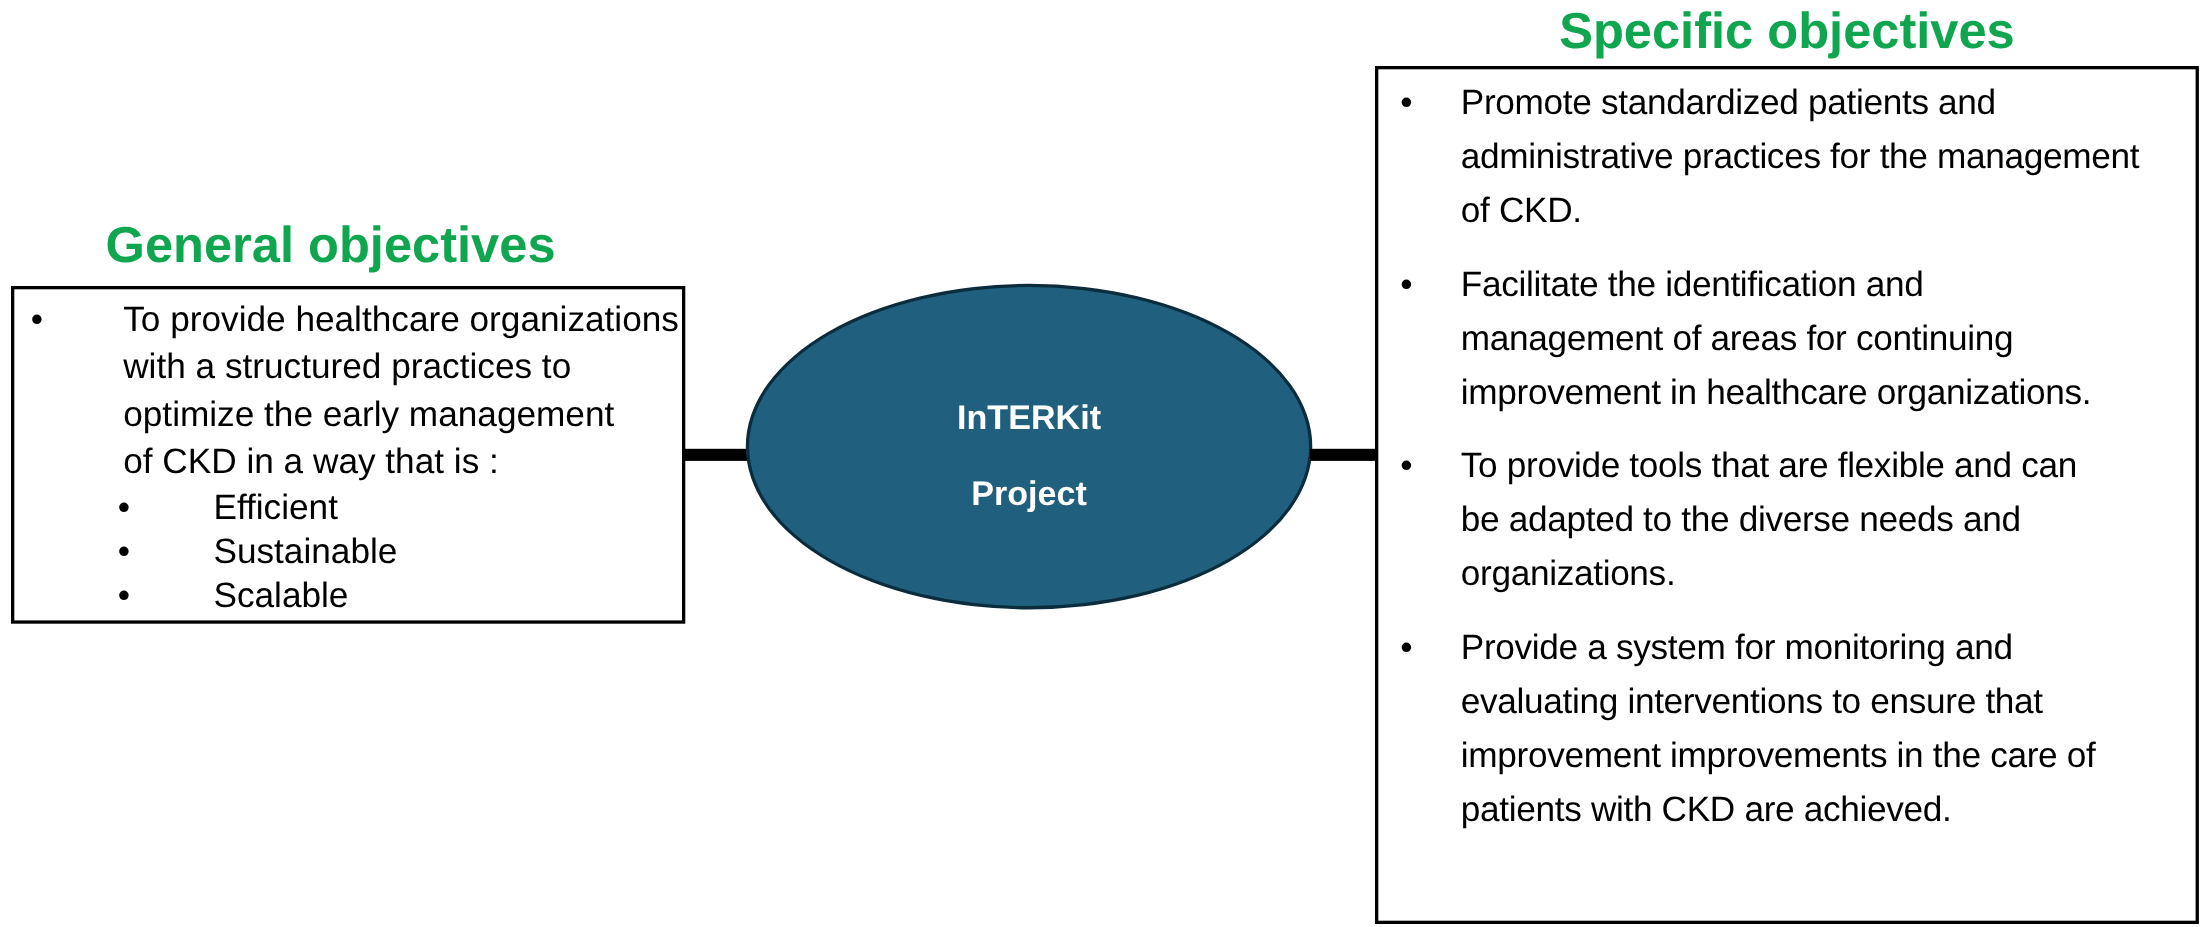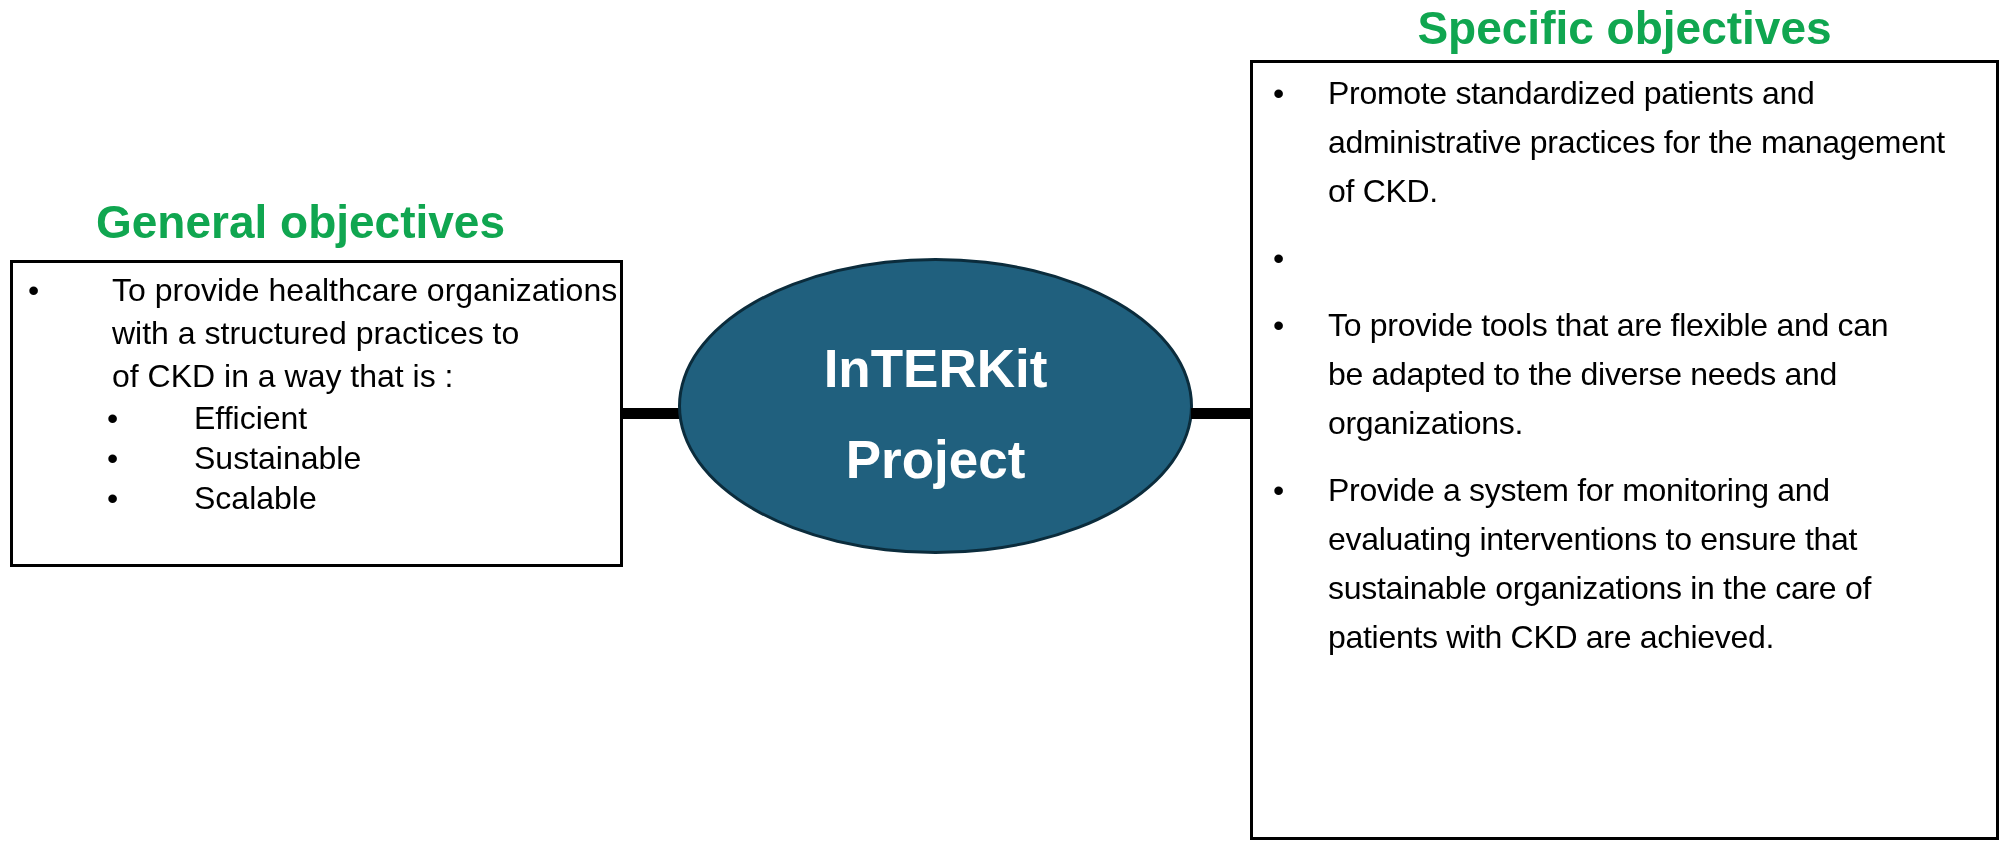--- a/index.html
+++ b/index.html
@@ -45,21 +45,21 @@
   .sub-row .dot { flex:0 0 47px; line-height:40px; }
   .sub-row .ln  { line-height:40px; }
 
   
   .ellipse {
     position:absolute; left:678px; top:258px; width:515px; height:296px;
     box-sizing:border-box;
     background:#20607E; border:3px solid #0B2C3C; border-radius:50%;
     display:flex; flex-direction:column; align-items:center; justify-content:center;
     gap:38px; padding-top:16px;
-    color:#ffffff; font-weight:bold; font-size:53px;
+    color:#ffffff; font-weight:bold; font-size:31px;
   }
   .el-line { line-height:1; white-space:nowrap; }
 
   
   .connector { position:absolute; top:408px; height:11px; background:#000000; }
   .connector.left  { left:620px;  width:62px; }
   .connector.right { left:1191px; width:63px; }
 </style>
 </head>
 <body>
@@ -67,20 +67,21 @@
 <div class="canvas">
 
   <h2 class="heading general">General objectives</h2>
 
   <div class="box left-box">
     <div class="bullet-row main-row">
       <span class="dot">•</span>
       <div class="lines">
         <div class="ln">To provide healthcare organizations</div>
         <div class="ln">with a structured practices to</div>
+        <div class="ln">optimize the early management</div>
         <div class="ln">of CKD in a way that is :</div>
       </div>
     </div>
     <div class="sub-row">
       <span class="dot">•</span>
       <div class="ln">Efficient</div>
     </div>
     <div class="sub-row">
       <span class="dot">•</span>
       <div class="ln">Sustainable</div>
@@ -108,36 +109,41 @@
       <span class="dot">•</span>
       <div class="lines">
         <div class="ln">Promote standardized patients and</div>
         <div class="ln">administrative practices for the management</div>
         <div class="ln">of CKD.</div>
       </div>
     </div>
 
     <div class="bullet-row">
       <span class="dot">•</span>
+      <div class="lines">
+        <div class="ln">Facilitate the identification and</div>
+        <div class="ln">management of areas for continuing</div>
+        <div class="ln">improvement in healthcare organizations.</div>
+      </div>
     </div>
 
     <div class="bullet-row">
       <span class="dot">•</span>
       <div class="lines">
         <div class="ln">To provide tools that are flexible and can</div>
         <div class="ln">be adapted to the diverse needs and</div>
         <div class="ln">organizations.</div>
       </div>
     </div>
 
     <div class="bullet-row">
       <span class="dot">•</span>
       <div class="lines">
         <div class="ln">Provide a system for monitoring and</div>
         <div class="ln">evaluating interventions to ensure that</div>
-        <div class="ln">sustainable organizations in the care of</div>
+        <div class="ln">improvement improvements in the care of</div>
         <div class="ln">patients with CKD are achieved.</div>
       </div>
     </div>
 
   </div>
 
 </div>
 
 </body></html>

